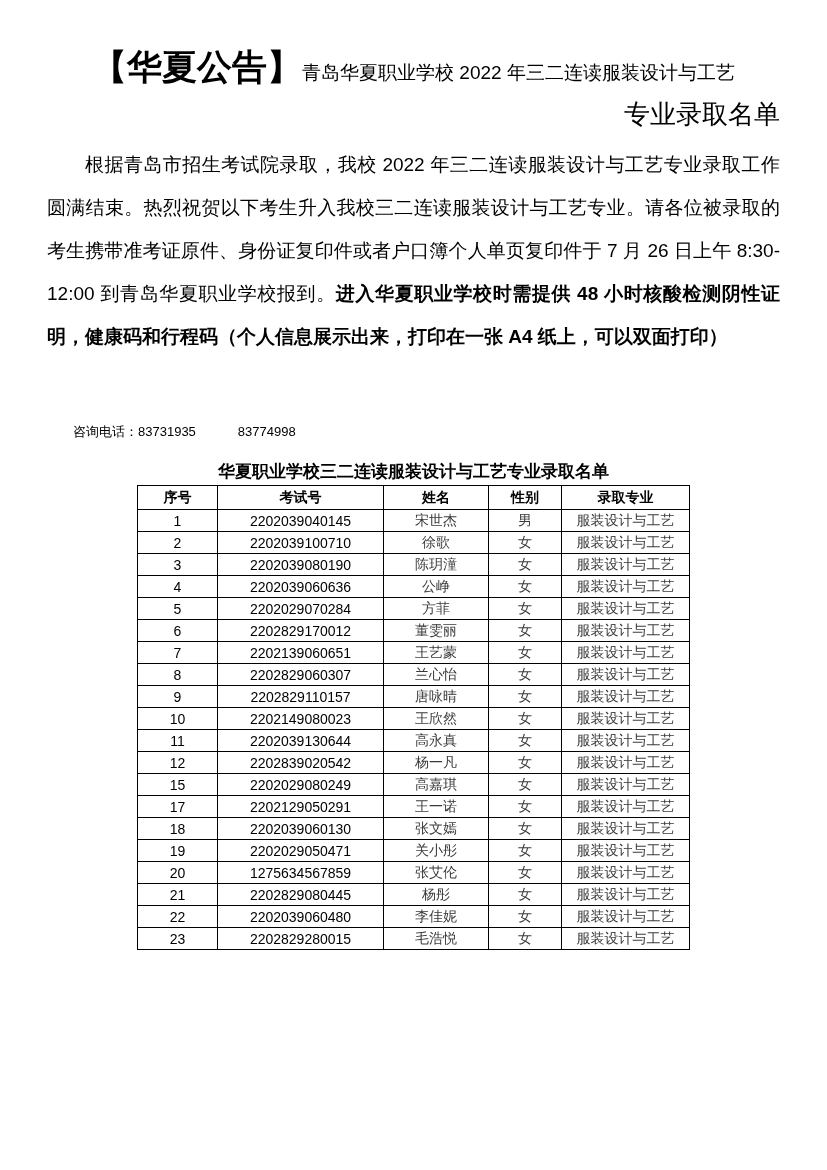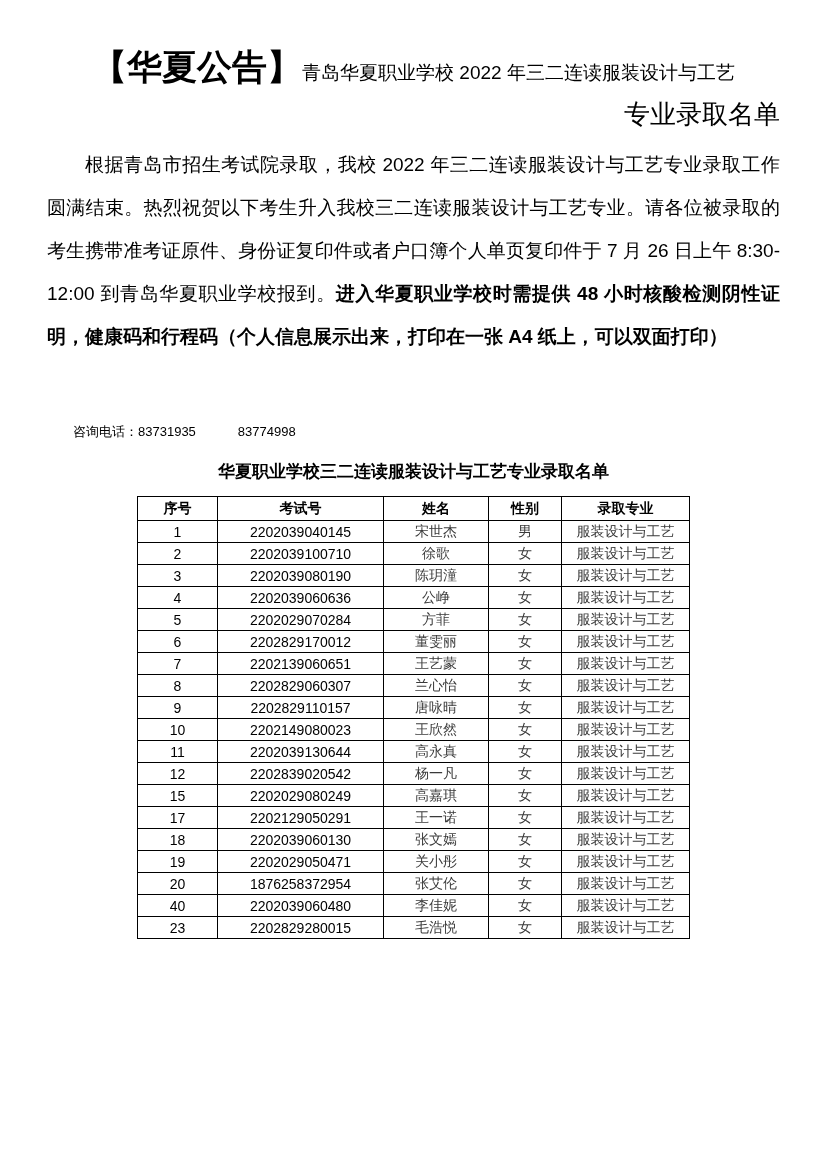--- a/index.html
+++ b/index.html
@@ -63,21 +63,21 @@
   }
   .table-title {
     margin-top: 2px;
     text-align: center;
     font-size: 17px;
     font-weight: bold;
     line-height: 26px;
   }
   table.admission {
     border-collapse: collapse;
-    margin: 11px auto 0 auto;
+    margin: 0 auto 0 auto;
     table-layout: fixed;
   }
   table.admission th,
   table.admission td {
     border: 1px solid #000000;
     text-align: center;
     vertical-align: middle;
     font-size: 14px;
     height: 21px;
     padding: 0 2px;
@@ -236,27 +236,34 @@
         </tr>
         <tr>
           <td>19</td>
           <td>2202029050471</td>
           <td class="cjk">关小彤</td>
           <td class="cjk">女</td>
           <td class="cjk">服装设计与工艺</td>
         </tr>
         <tr>
           <td>20</td>
-          <td>1876258372954</td>
+          <td>1275634567859</td>
           <td class="cjk">张艾伦</td>
           <td class="cjk">女</td>
           <td class="cjk">服装设计与工艺</td>
         </tr>
         <tr>
-          <td>40</td>
+          <td>21</td>
+          <td>2202829080445</td>
+          <td class="cjk">杨彤</td>
+          <td class="cjk">女</td>
+          <td class="cjk">服装设计与工艺</td>
+        </tr>
+        <tr>
+          <td>22</td>
           <td>2202039060480</td>
           <td class="cjk">李佳妮</td>
           <td class="cjk">女</td>
           <td class="cjk">服装设计与工艺</td>
         </tr>
         <tr>
           <td>23</td>
           <td>2202829280015</td>
           <td class="cjk">毛浩悦</td>
           <td class="cjk">女</td>

